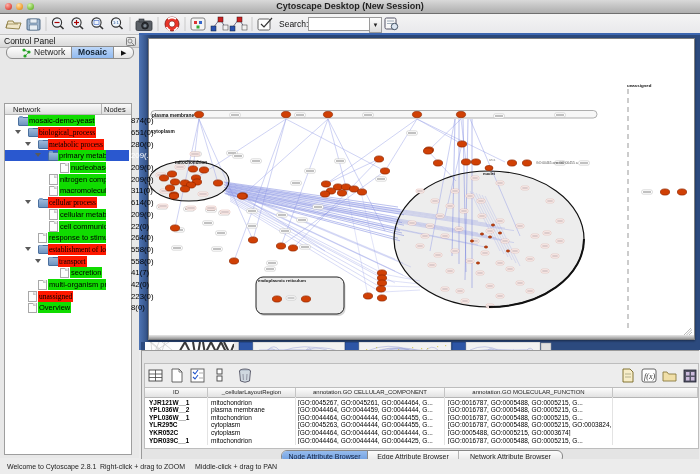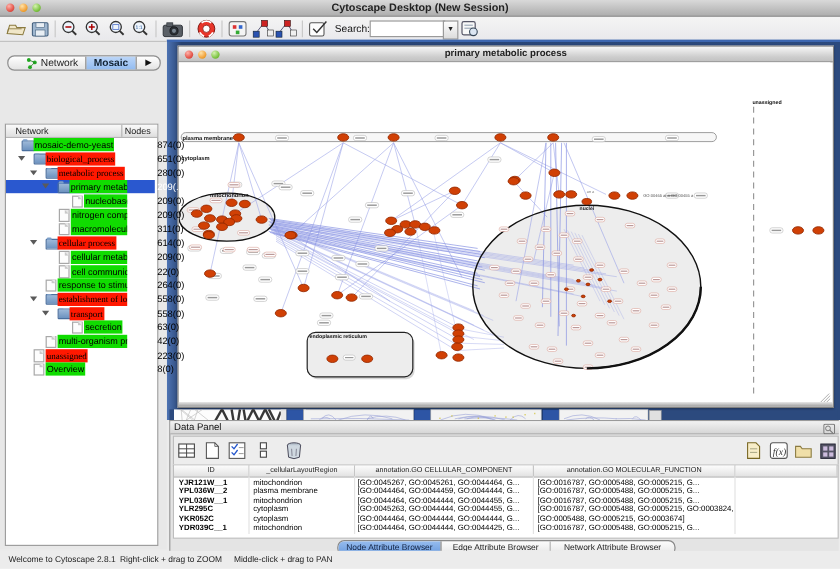--- a/index.html
+++ b/index.html
@@ -216,26 +216,20 @@
         <rect x="325" y="0" width="74" height="12" fill="#f2f2f2" stroke="#b5b5b5" stroke-width="0.5"></rect>
         <path d="M386 8 Q 389 4 393 9" stroke="#9aa3d8" stroke-width="0.5" fill="none"></path>
         <path d="M373 8 Q 352 6 331 9" stroke="#9aa3d8" stroke-width="0.5" fill="none"></path>
         <path d="M372 8 Q 384 7 397 9" stroke="#9aa3d8" stroke-width="0.5" fill="none"></path>
         <path d="M347 8 Q 350 5 354 9" stroke="#9aa3d8" stroke-width="0.5" fill="none"></path>
         <path d="M329 8 Q 344 1 359 9" stroke="#9aa3d8" stroke-width="0.5" fill="none"></path>
         <rect x="400" y="1" width="10" height="10" fill="#e0e0e0" stroke="#999" stroke-width="0.5"></rect>
       </svg></div>
 
   <div class="abs" id="netwin">
-    <div id="nettitle">
-      <div class="t">primary metabolic process</div>
-      <div class="light" style="left:5px;top:2.5px;background:radial-gradient(circle at 35% 30%,#ffb3ab,#e4554a 60%,#b33);"></div>
-      <div class="light" style="left:16px;top:2.5px;background:radial-gradient(circle at 35% 30%,#ffe2a8,#f2a33c 60%,#c80);"></div>
-      <div class="light" style="left:27px;top:2.5px;background:radial-gradient(circle at 35% 30%,#d6f2b0,#7fc546 60%,#591);"></div>
-    </div>
     <div id="canvas" style="position:absolute;left:0;top:13px;width:543px;height:287px;overflow:hidden;background:#fff;"><svg width="543" height="287" viewBox="0 0 543 287" xmlns="http://www.w3.org/2000/svg">
 <rect width="543" height="287" fill="#ffffff"></rect>
 <ellipse cx="40" cy="129" rx="40" ry="20" fill="#ededed"></ellipse>
 <ellipse cx="340" cy="187" rx="95" ry="68" fill="#ededed"></ellipse>
 <rect x="108.5" y="227" width="88" height="37" rx="7" fill="#bbb" opacity="0.6"></rect>
 <rect x="107" y="225" width="88" height="37" rx="7" fill="#ededed"></rect>
 <rect x="2" y="58.5" width="446" height="7.5" rx="3.7" fill="#f7f7f7"></rect>
 <line x1="50.0" y1="67.0" x2="44.0" y2="117.0" stroke="#9aa3e8" stroke-width="0.6" opacity="0.8"></line>
 <line x1="50.0" y1="67.0" x2="104.0" y2="188.0" stroke="#9aa3e8" stroke-width="0.6" opacity="0.8"></line>
 <line x1="137.0" y1="67.0" x2="47.0" y2="126.0" stroke="#9aa3e8" stroke-width="0.6" opacity="0.8"></line>
@@ -775,20 +769,28 @@
 <g>
             <rect x="137" y="243.9" width="10" height="4.2" rx="2" fill="#fff" stroke="#b9b9b9" stroke-width="0.5"></rect>
             <rect x="138.5" y="245.5" width="7" height="1" fill="#999"></rect>
           </g>
           <path d="M 435 187 A 95 68 0 0 1 340 255" fill="none" stroke="#111" stroke-width="2"></path>
         </svg></div>
     <div style="position:absolute;left:0;top:296px;width:545px;height:4px;background:linear-gradient(#e8e8e8,#9a9a9a);"></div>
   </div>
 
   <div class="abs" id="cpanel">
+    <div class="abs" id="cphead">
+        <span>Control Panel</span>
+        <svg width="10" height="9" viewBox="0 0 10 9" style="position:absolute;right:3px;top:1.5px;">
+          <rect x="0.5" y="0.5" width="9" height="8" rx="1" fill="none" stroke="#777" stroke-width="0.9"></rect>
+          <circle cx="4" cy="4" r="2" fill="none" stroke="#777" stroke-width="0.8"></circle>
+          <line x1="5.5" y1="5.5" x2="8" y2="8" stroke="#777" stroke-width="0.9"></line>
+        </svg>
+      </div>
     <div class="abs" id="cptabs">
       <svg width="9" height="10" viewBox="0 0 9 10" style="position:absolute;left:15px;top:1px;">
           <circle cx="2" cy="2" r="1.6" fill="#2a2"></circle>
           <circle cx="7" cy="4" r="1.6" fill="#2a2"></circle>
           <circle cx="3" cy="8" r="1.6" fill="#2a2"></circle>
           <line x1="2" y1="2" x2="7" y2="4" stroke="#282" stroke-width="0.7"></line>
           <line x1="7" y1="4" x2="3" y2="8" stroke="#282" stroke-width="0.7"></line>
         </svg>
         <span id="tabnet">Network</span>
       <div id="tabmosaic">Mosaic</div>
@@ -868,21 +870,21 @@
           </div>
       <div class="trow" style="top:151.6px;">
             <div class="arr" style="left:30px;"></div>
             <div class="fold" style="left:43px;"></div>
             <span class="lab red" style="left:53px;color:#000;max-width:46px;">transport</span>
             <span class="cnt" style="">558(0)</span>
           </div>
       <div class="trow" style="top:163px;">
             <div class="file" style="left:55px;"></div>
             <span class="lab green" style="left:65px;color:#000;max-width:34px;">secretion</span>
-            <span class="cnt" style="">63(0)</span>
+            <span class="cnt" style="">41(7)</span>
           </div>
       <div class="trow" style="top:175.0px;">
             <div class="file" style="left:33px;"></div>
             <span class="lab green" style="left:43px;color:#000;max-width:56px;">multi-organism pro</span>
             <span class="cnt" style="">42(0)</span>
           </div>
       <div class="trow" style="top:186.7px;">
             <div class="file" style="left:23px;"></div>
             <span class="lab red" style="left:33px;color:#000;max-width:66px;">unassigned</span>
             <span class="cnt" style="">223(0)</span>
@@ -891,28 +893,20 @@
             <div class="file" style="left:23px;"></div>
             <span class="lab green" style="left:33px;color:#000;max-width:66px;">Overview</span>
             <span class="cnt" style="">8(0)</span>
           </div>
       </div>
 
     </div>
   </div>
 
   <div class="abs" id="dpanel">
-    <div id="dphead">
-        <span>Data Panel</span>
-        <svg width="10" height="9" viewBox="0 0 10 9" style="position:absolute;right:3px;top:1.5px;">
-          <rect x="0.5" y="0.5" width="9" height="8" rx="1" fill="none" stroke="#777" stroke-width="0.9"></rect>
-          <circle cx="4" cy="4" r="2" fill="none" stroke="#777" stroke-width="0.8"></circle>
-          <line x1="5.5" y1="5.5" x2="8" y2="8" stroke="#777" stroke-width="0.9"></line>
-        </svg>
-      </div>
     <div id="dptool"><svg width="553" height="24" viewBox="0 0 553 24" xmlns="http://www.w3.org/2000/svg">
           <g transform="translate(4,4)">
             <rect x="0" y="2" width="13" height="11" fill="#fff" stroke="#444" stroke-width="0.9"></rect>
             <line x1="0" y1="6" x2="13" y2="6" stroke="#444" stroke-width="0.8"></line>
             <line x1="0" y1="9.5" x2="13" y2="9.5" stroke="#444" stroke-width="0.8"></line>
             <line x1="6.5" y1="2" x2="6.5" y2="13" stroke="#444" stroke-width="0.8"></line>
           </g>
           <g transform="translate(26,4)">
             <path d="M1 1 L8 1 L11 4 L11 14 L1 14 Z" fill="#fff" stroke="#555" stroke-width="0.9"></path>
             <path d="M8 1 L8 4 L11 4" fill="none" stroke="#555" stroke-width="0.7"></path>

